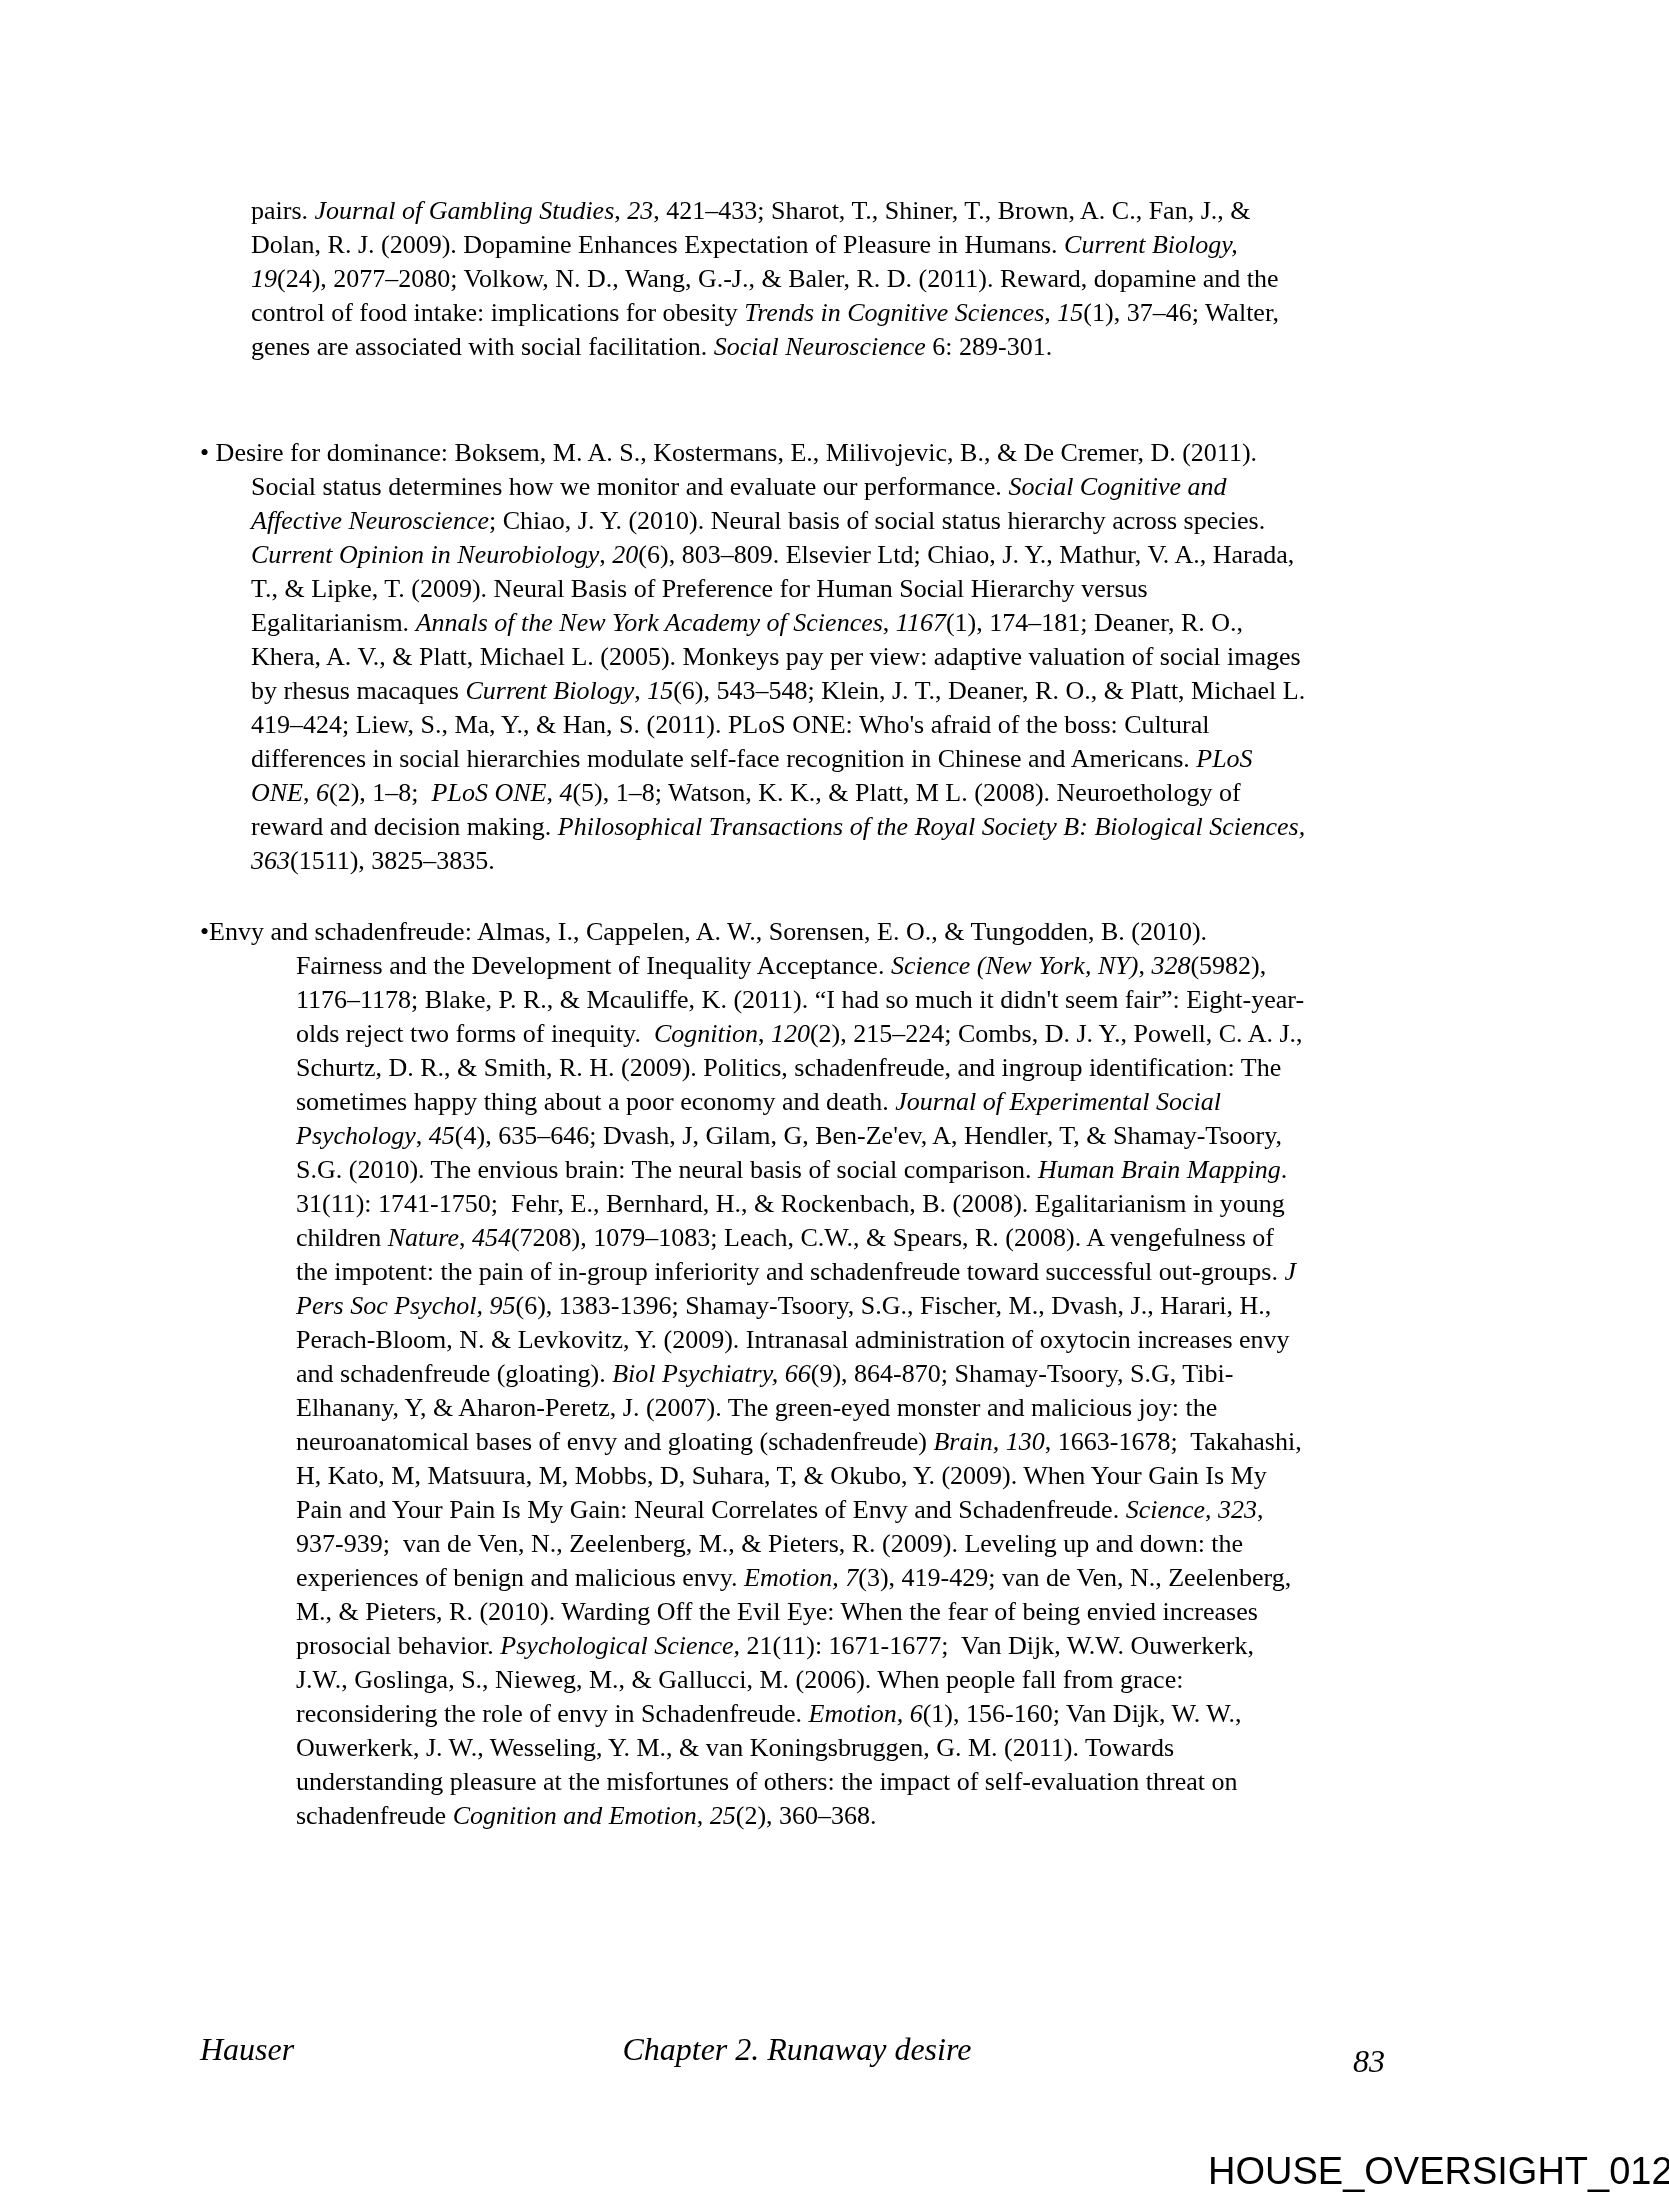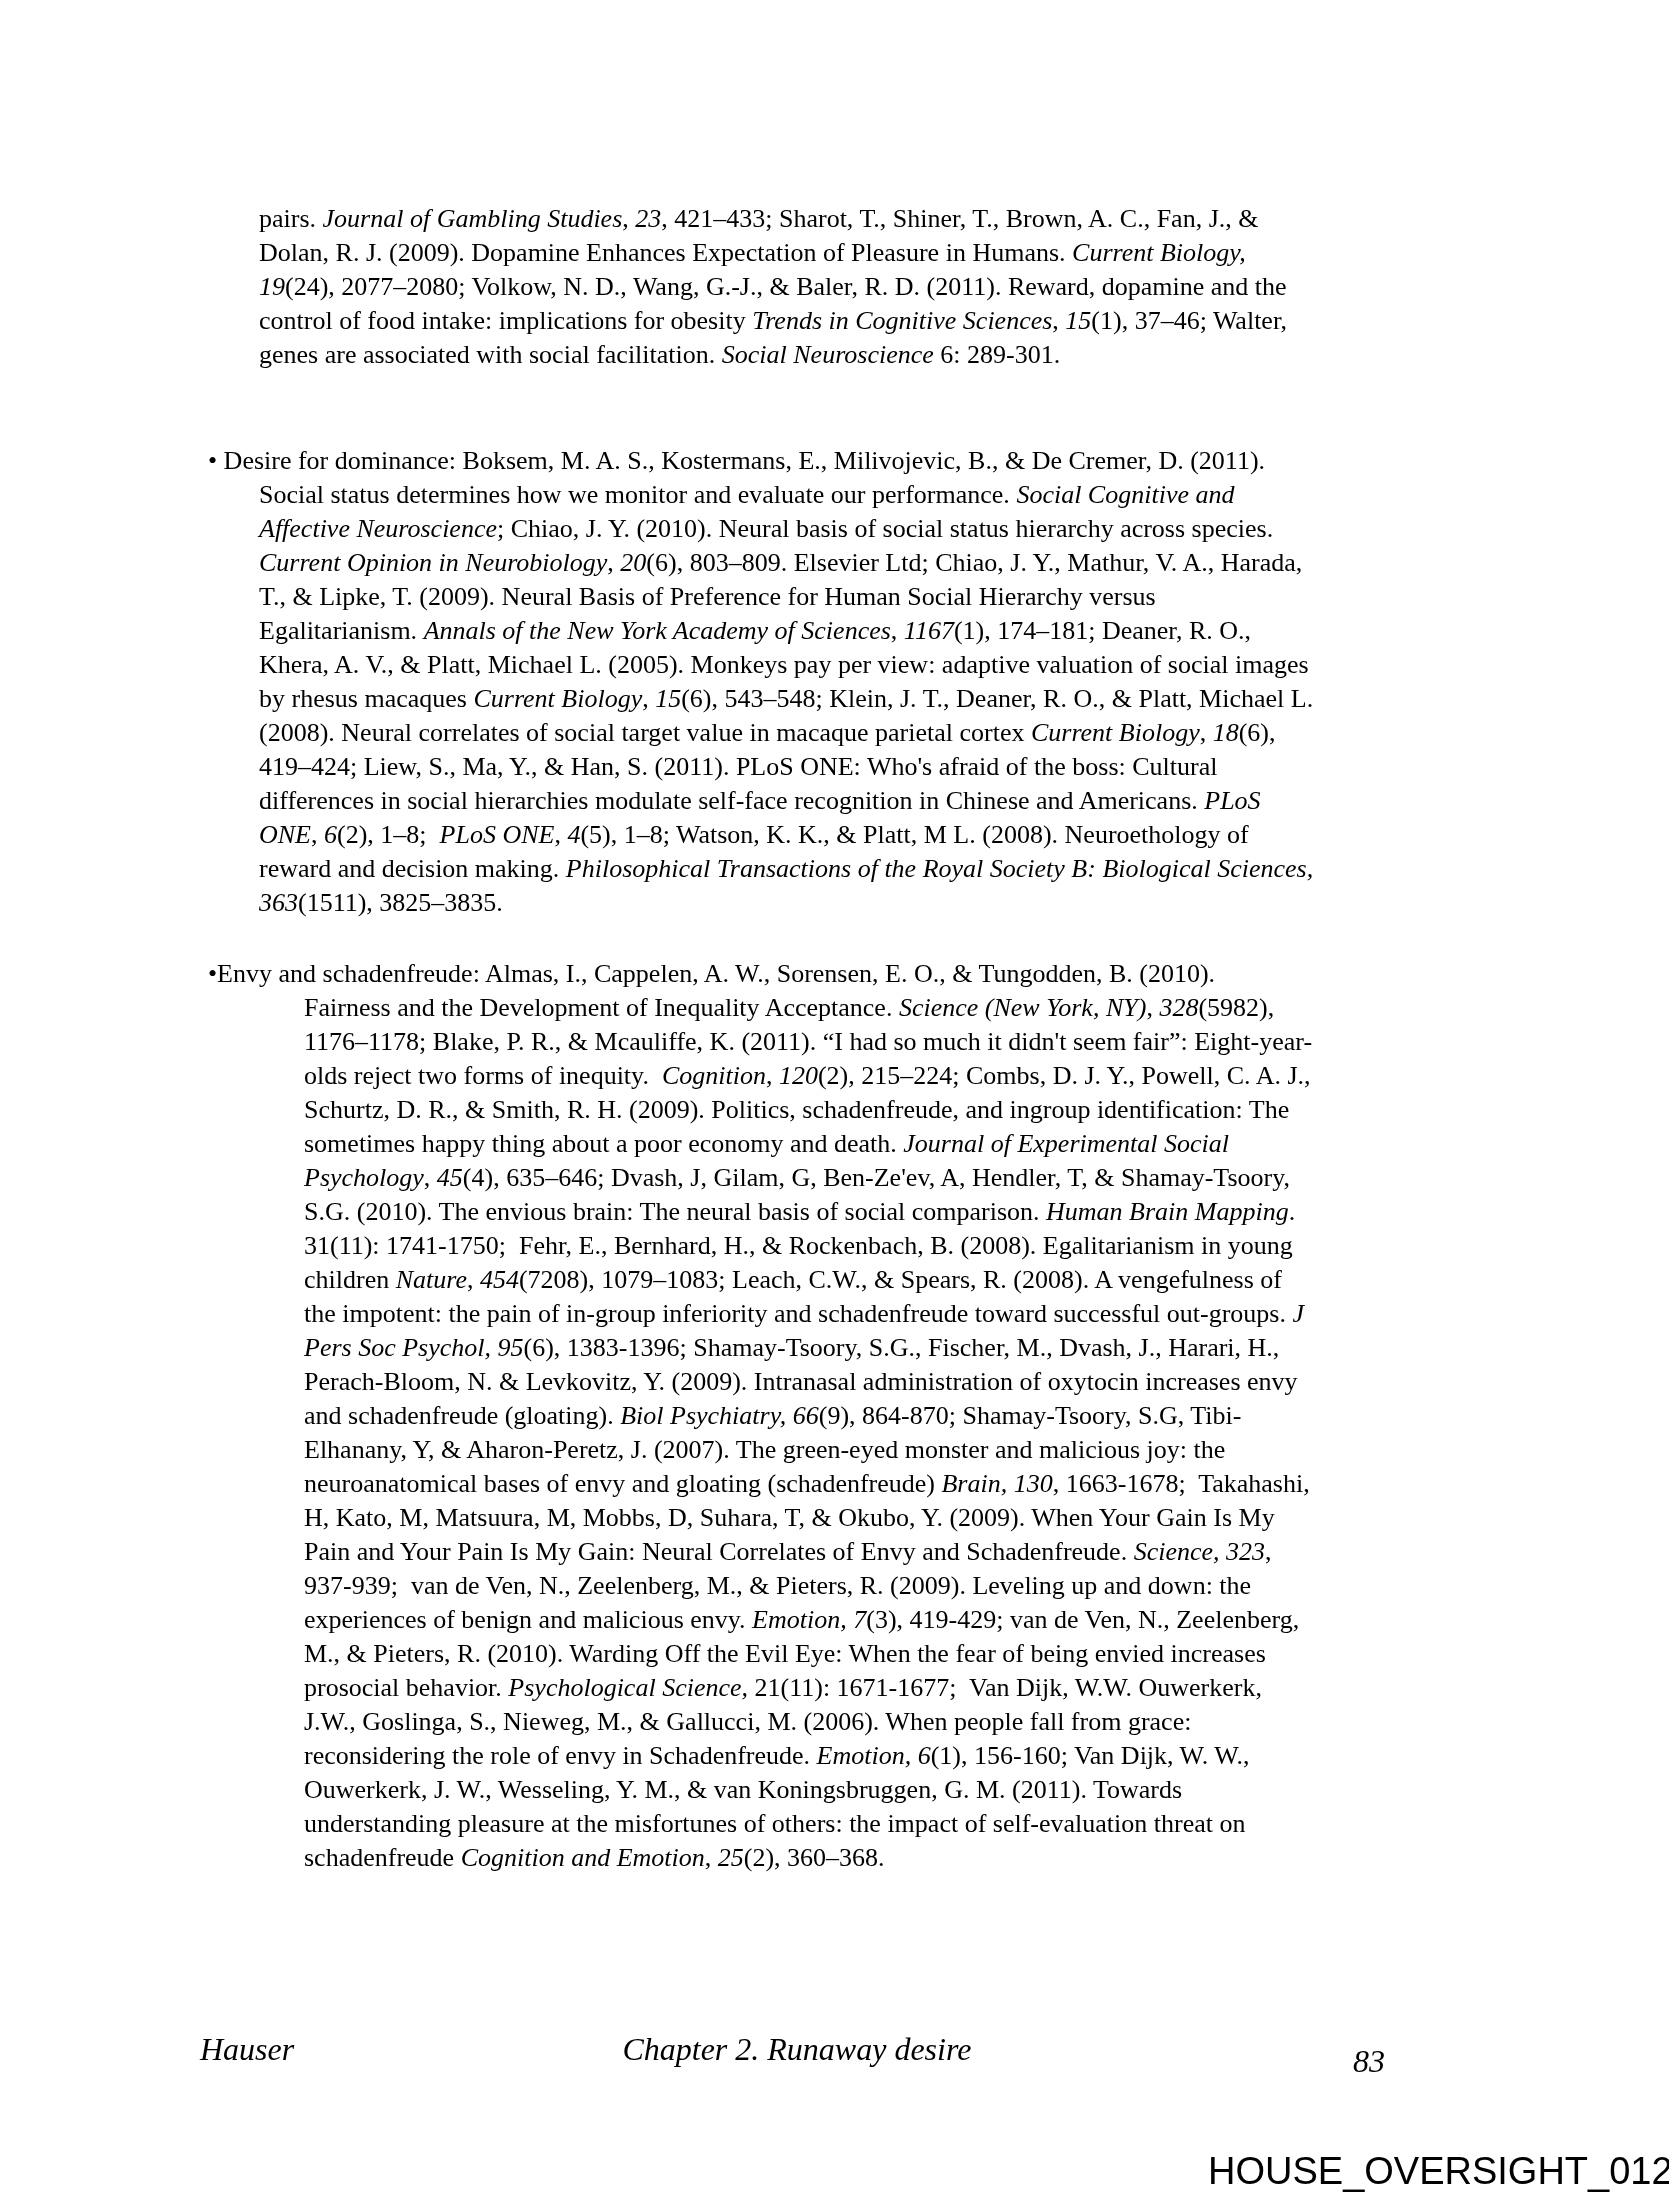--- a/index.html
+++ b/index.html
@@ -17,21 +17,21 @@
     overflow: hidden;
   }
   .text-block {
     position: absolute;
     left: 200px;
     top: 194px;
     width: 1309px;
     font-size: 26px;
     line-height: 34px;
   }
-  .para { margin: 8px; }
+  .para { margin: 0; }
   .line { white-space: pre; }
   
   .text-block .para:nth-child(1) .line { padding-left: 51px; }
   
   .text-block .para:nth-child(2) { margin-top: 72px; }
   .text-block .para:nth-child(2) .line { padding-left: 51px; }
   .text-block .para:nth-child(2) .line.first { padding-left: 0; }
   
   .text-block .para:nth-child(3) { margin-top: 37px; }
   .text-block .para:nth-child(3) .line { padding-left: 96px; }
@@ -76,21 +76,20 @@
       </div>
       <div class="para">
         <div class="line first"><span>• Desire for dominance: Boksem, M. A. S., Kostermans, E., Milivojevic, B., &amp; De Cremer, D. (2011).</span></div>
         <div class="line"><span>Social status determines how we monitor and evaluate our performance. </span><em>Social Cognitive and</em></div>
         <div class="line"><em>Affective Neuroscience</em><span>; Chiao, J. Y. (2010). Neural basis of social status hierarchy across species.</span></div>
         <div class="line"><em>Current Opinion in Neurobiology</em><span>, </span><em>20</em><span>(6), 803–809. Elsevier Ltd; Chiao, J. Y., Mathur, V. A., Harada,</span></div>
         <div class="line"><span>T., &amp; Lipke, T. (2009). Neural Basis of Preference for Human Social Hierarchy versus</span></div>
         <div class="line"><span>Egalitarianism. </span><em>Annals of the New York Academy of Sciences</em><span>, </span><em>1167</em><span>(1), 174–181; Deaner, R. O.,</span></div>
         <div class="line"><span>Khera, A. V., &amp; Platt, Michael L. (2005). Monkeys pay per view: adaptive valuation of social images</span></div>
         <div class="line"><span>by rhesus macaques </span><em>Current Biology</em><span>, </span><em>15</em><span>(6), 543–548; Klein, J. T., Deaner, R. O., &amp; Platt, Michael L.</span></div>
-        <div class="line"><span>(2008). Neural correlates of social target value in macaque parietal cortex </span><em>Current Biology</em><span>, </span><em>18</em><span>(6),</span></div>
         <div class="line"><span>419–424; Liew, S., Ma, Y., &amp; Han, S. (2011). PLoS ONE: Who's afraid of the boss: Cultural</span></div>
         <div class="line"><span>differences in social hierarchies modulate self-face recognition in Chinese and Americans. </span><em>PLoS</em></div>
         <div class="line"><em>ONE</em><span>, </span><em>6</em><span>(2), 1–8;  </span><em>PLoS ONE</em><span>, </span><em>4</em><span>(5), 1–8; Watson, K. K., &amp; Platt, M L. (2008). Neuroethology of</span></div>
         <div class="line"><span>reward and decision making. </span><em>Philosophical Transactions of the Royal Society B: Biological Sciences,</em></div>
         <div class="line"><em>363</em><span>(1511), 3825–3835.</span></div>
       </div>
       <div class="para">
         <div class="line first"><span>•Envy and schadenfreude: Almas, I., Cappelen, A. W., Sorensen, E. O., &amp; Tungodden, B. (2010).</span></div>
         <div class="line"><span>Fairness and the Development of Inequality Acceptance. </span><em>Science (New York, NY)</em><span>, </span><em>328</em><span>(5982),</span></div>
         <div class="line"><span>1176–1178; Blake, P. R., &amp; Mcauliffe, K. (2011). “I had so much it didn't seem fair”: Eight-year-</span></div>

